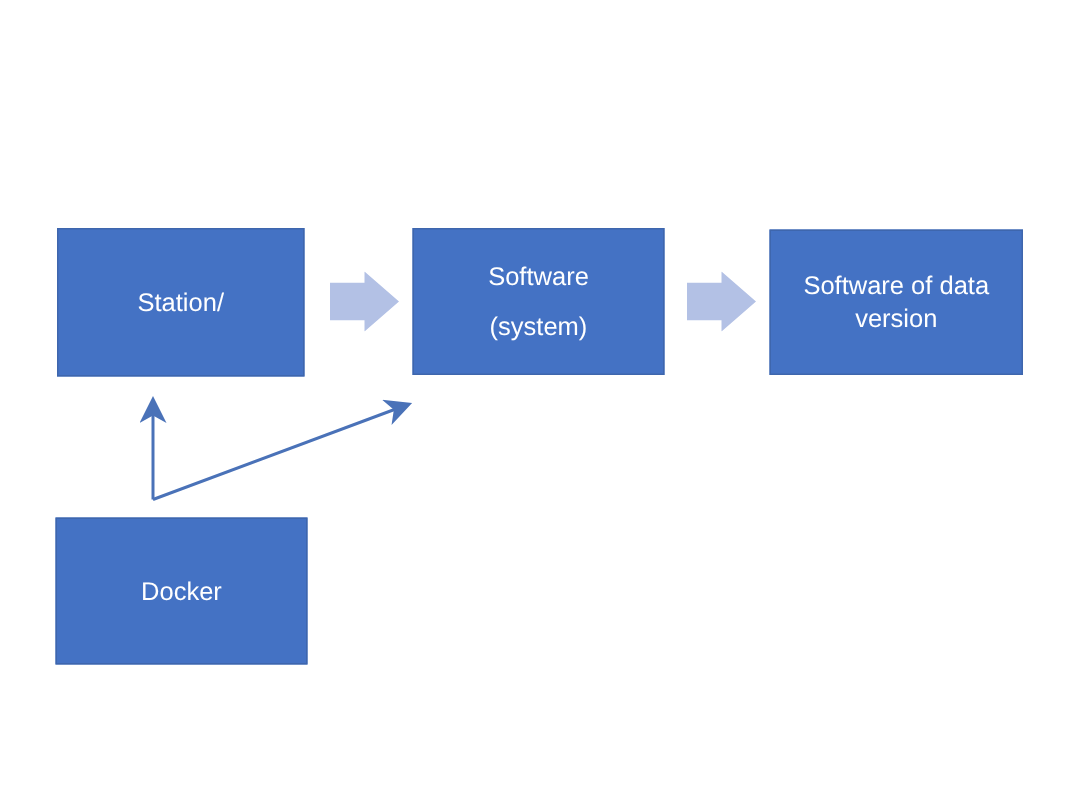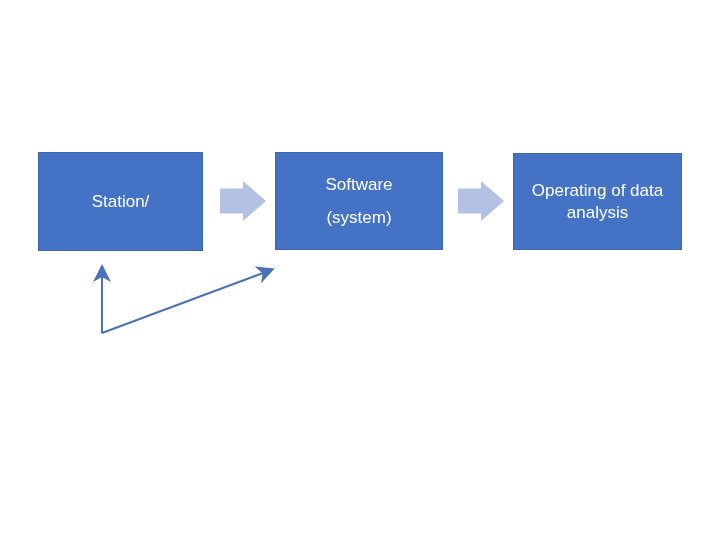--- a/index.html
+++ b/index.html
@@ -60,24 +60,27 @@
   <div class="node spaced" id="box-station">
     <span class="line">Station/</span>
   </div>
 
   <div class="node spaced" id="box-software">
     <span class="line">Software</span>
     <span class="line">(system)</span>
   </div>
 
   <div class="node tight" id="box-pipeline">
-    <span class="line">Operating of data</span>
-    <span class="line">analysis</span>
+    <span class="line">Software of data</span>
+    <span class="line">version</span>
   </div>
 
+  <div class="node spaced" id="box-docker">
+    <span class="line">Docker</span>
+  </div>
 
   <svg class="block-arrow" id="block-arrow-1" viewBox="0 0 46 40">
     <polygon points="0,7.5 23,7.5 23,0 46,20 23,40 23,32.5 0,32.5" stroke-width="1" fill="#b3c1e5"></polygon>
   </svg>
 
   <svg class="block-arrow" id="block-arrow-2" viewBox="0 0 46 40">
     <polygon points="0,7.5 23,7.5 23,0 46,20 23,40 23,32.5 0,32.5" stroke-width="1" fill="#b3c1e5"></polygon>
   </svg>
 
   <svg class="connector-layer" viewBox="0 0 720 540">

